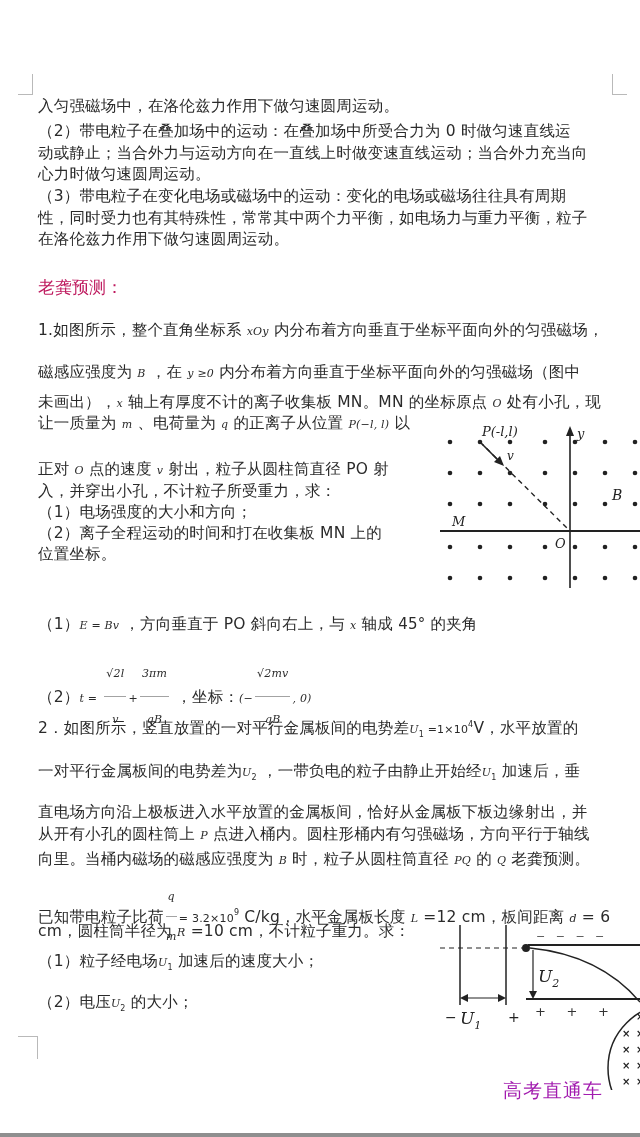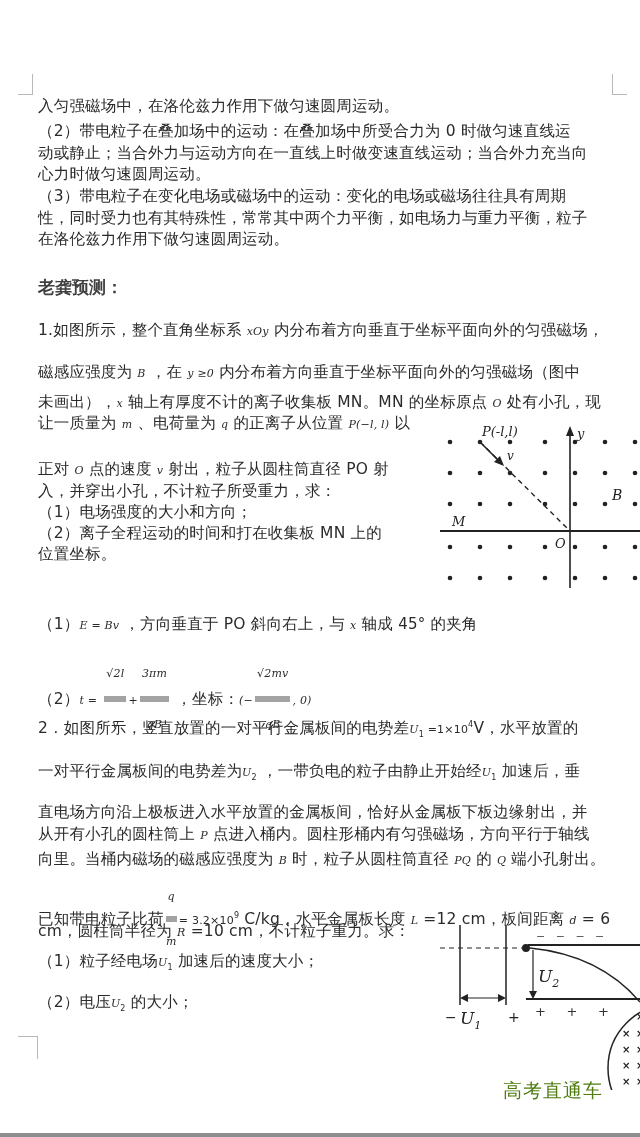--- a/index.html
+++ b/index.html
@@ -7,26 +7,26 @@
     width: 640px; height: 1137px; background: #ffffff; position: relative;
     overflow: hidden; font-family: "DejaVu Sans", "Liberation Sans", sans-serif;
     color: #2a2a2a;
   }
   .corner { position: absolute; border-color: #b9b9b9; border-style: solid; border-width: 0; }
   .corner.tl { left: 18px; top: 74px; width: 14px; height: 20px; border-right-width: 1px; border-bottom-width: 1px; }
   .corner.tr { left: 612px; top: 74px; width: 14px; height: 20px; border-left-width: 1px; border-bottom-width: 1px; }
   .corner.bl { left: 18px; top: 1036px; width: 19px; height: 22px; border-top-width: 1px; border-right-width: 1px; }
   .line { position: absolute; left: 38px; font-size: 15.5px; white-space: nowrap; letter-spacing: 0.2px; }
   .m { font-family: "DejaVu Serif", serif; font-style: italic; font-size: 11px; }
-  .heading { position: absolute; left: 38px; top: 276px; font-size: 17px; font-weight: bold; color: #404040; }
+  .heading { position: absolute; left: 38px; top: 276px; font-size: 17px; font-weight: normal; color: #be185d; }
   .frac { display: inline-block; vertical-align: middle; text-align: center; font-size: 11px; font-family: "DejaVu Serif", serif; font-style: italic; margin: 0 2px; }
-  .frac .num { display: block; border-bottom: 6px solid #a3a3a3; padding: 0 2px 2px; }
+  .frac .num { display: block; border-bottom: 1px solid #a3a3a3; padding: 0 2px 2px; }
   .frac .den { display: block; padding-top: 3px; }
   sub, sup { font-size: 8px; }
-  .watermark { position: absolute; left: 503px; top: 1078px; font-size: 19px; color: #4d7c0f; letter-spacing: 1px; }
+  .watermark { position: absolute; left: 503px; top: 1078px; font-size: 19px; color: #a21caf; letter-spacing: 1px; }
   .bottombar { position: absolute; left: 0; top: 1133px; width: 640px; height: 4px; background: #8f8f8f; }
   .fig { position: absolute; }
 </style>
 </head>
 <body>
 
 <div class="corner tl"></div>
 <div class="corner tr"></div>
 <div class="corner bl"></div>
 
@@ -129,21 +129,21 @@
     <span>2．如图所示，竖直放置的一对平行金属板间的电势差</span><span class="m">U</span><sub>1</sub><span style="font-size:11px"> =1×10</span><sup>4</sup><span>V，水平放置的</span>
   </div>
   <div class="line" style="top:761px">
     <span>一对平行金属板间的电势差为</span><span class="m">U</span><sub>2</sub><span> ，一带负电的粒子由静止开始经</span><span class="m">U</span><sub>1</sub><span> 加速后，垂</span>
   </div>
   <div class="line" style="top:802px">直电场方向沿上极板进入水平放置的金属板间，恰好从金属板下板边缘射出，并</div>
   <div class="line" style="top:824px">
     <span>从开有小孔的圆柱筒上 </span><span class="m">P</span><span> 点进入桶内。圆柱形桶内有匀强磁场，方向平行于轴线</span>
   </div>
   <div class="line" style="top:849px">
-    <span>向里。当桶内磁场的磁感应强度为 </span><span class="m">B</span><span> 时，粒子从圆柱筒直径 </span><span class="m">PQ</span><span> 的 </span><span class="m">Q</span><span> 端小孔射出。</span>
+    <span>向里。当桶内磁场的磁感应强度为 </span><span class="m">B</span><span> 时，粒子从圆柱筒直径 </span><span class="m">PQ</span><span> 的 </span><span class="m">Q</span><span> 老龚预测。</span>
   </div>
   <div class="line" style="top:880px; line-height:34px">
     <span>已知带电粒子比荷</span><span class="frac"><span class="num">q</span><span class="den">m</span></span><span style="font-size:11px">= 3.2×10</span><sup>9</sup><span> C/kg，水平金属板长度 </span><span class="m">L</span><span> =12 cm，板间距离 </span><span class="m">d</span><span> = 6</span>
   </div>
   <div class="line" style="top:921px">
     <span>cm，圆柱筒半径为 </span><span class="m">R</span><span> =10 cm，不计粒子重力。求：</span>
   </div>
   <div class="line" style="top:951px">
     <span>（1）粒子经电场</span><span class="m">U</span><sub>1</sub><span> 加速后的速度大小；</span>
   </div>

